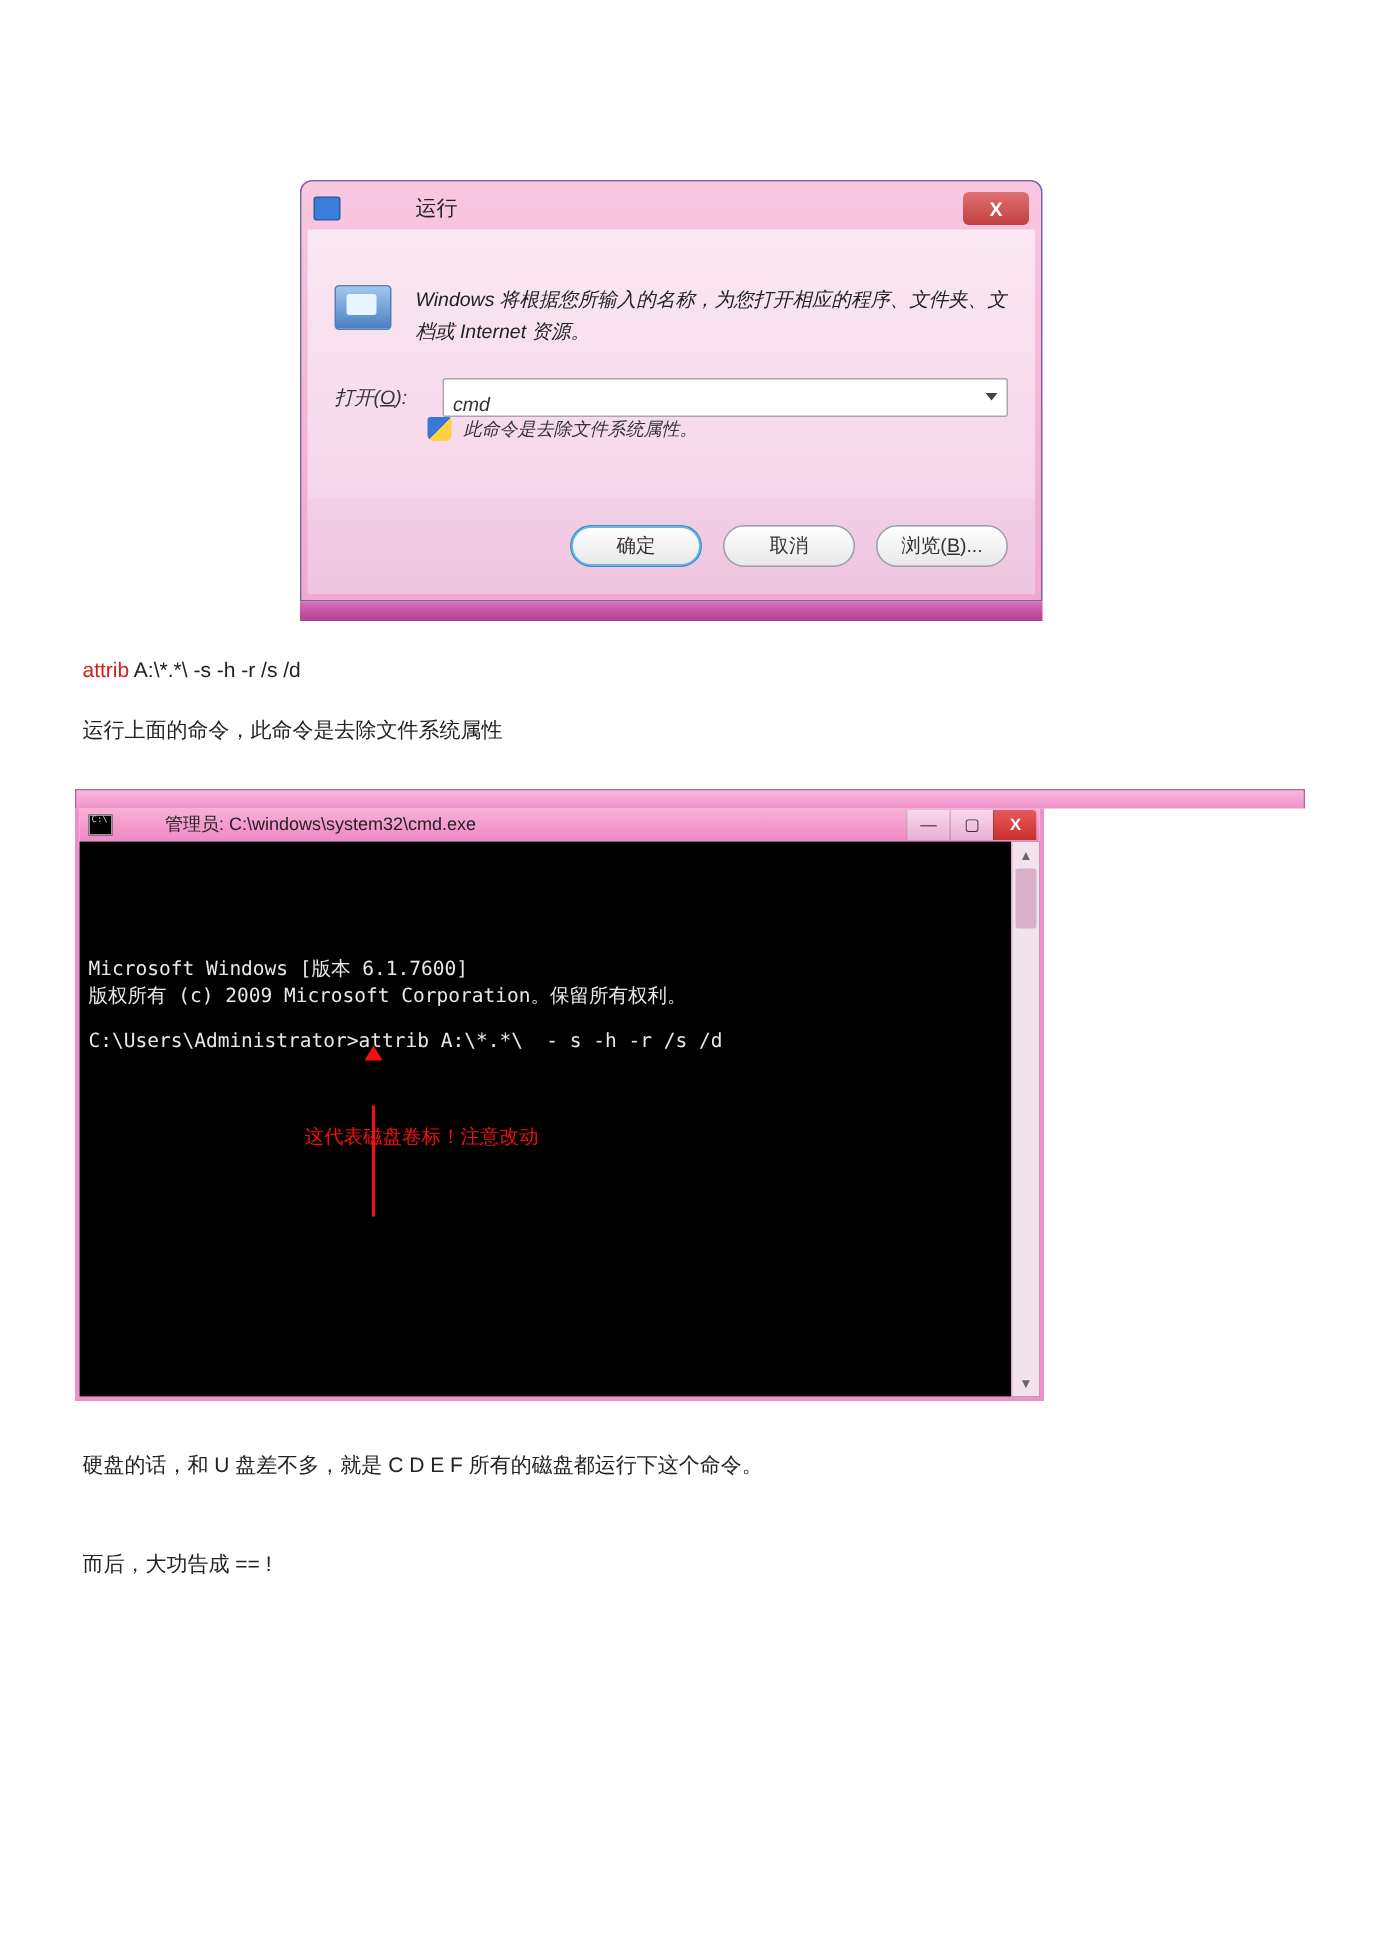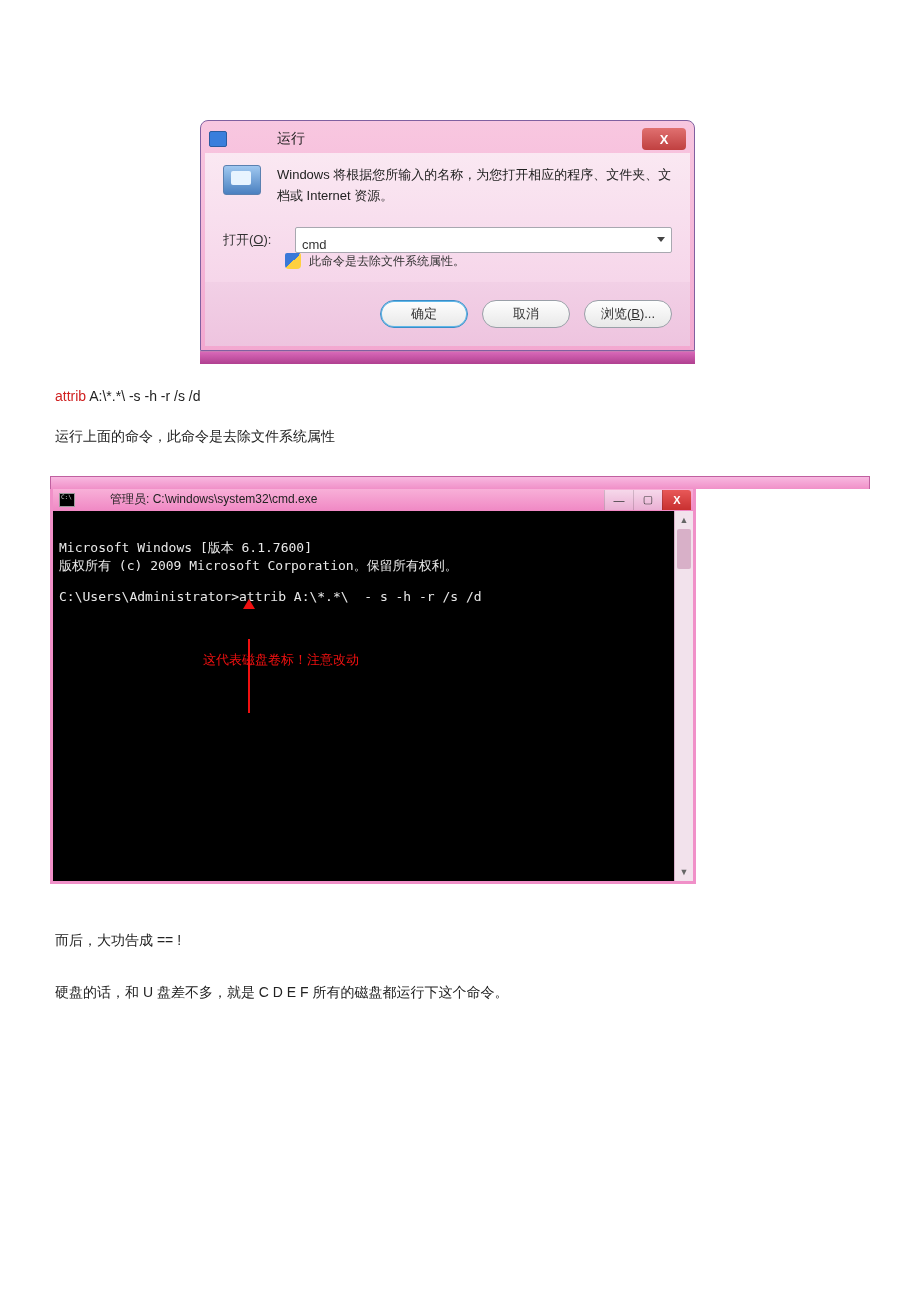--- a/index.html
+++ b/index.html
@@ -54,21 +54,22 @@
     border-radius: 4px;
     display: flex;
     align-items: center;
     justify-content: center;
     color: #fff;
     font-weight: bold;
     font-size: 13px;
   }
   .run-body {
     background: linear-gradient(#fae8f2, #f6d6ea);
-    padding: 12px 18px;
+    padding: 37px 18px;
+    font-style: italic;
   }
   .run-desc-row {
     display: flex;
     align-items: flex-start;
     margin-bottom: 20px;
   }
   .run-big-icon {
     width: 36px; height: 28px;
     background: linear-gradient(#a0c8f0, #4a80c0);
     border: 1px solid #5a80b0;
@@ -236,20 +237,21 @@
     height: 370px;
   }
   .cmd-content {
     flex: 1;
     font-family: "NSimSun", "SimSun", "Consolas", monospace;
     font-size: 13px;
     color: #e8e8e8;
     padding: 13px 6px;
     position: relative;
     white-space: pre;
+    margin-top: 48px;
   }
   .cmd-line1, .cmd-line2, .cmd-line3 { display: block; }
   .cmd-line3 { margin-top: 14px; }
   .arrow-wrap {
     position: absolute;
     left: 190px;
     top: 58px;
   }
   .arrow-line {
     width: 2px; height: 74px;
@@ -383,17 +385,17 @@
           <div class="scroll-thumb"></div>
           <div class="scroll-track"></div>
           <div class="scroll-btn">
               <span>▼</span>
             </div>
         </div>
       </div>
     </div>
   </div>
 
+  <div class="body-text" style="margin-top:34px;">硬盘的话，和 U 盘差不多，就是 C    D    E      F 所有的磁盘都运行下这个命令。</div>
+
   <div class="body-text" style="margin-top:48px;">而后，大功告成  == !</div>
 
-  <div class="body-text" style="margin-top:34px;">硬盘的话，和 U 盘差不多，就是 C    D    E      F 所有的磁盘都运行下这个命令。</div>
-
 </div>
 
 </body></html>

